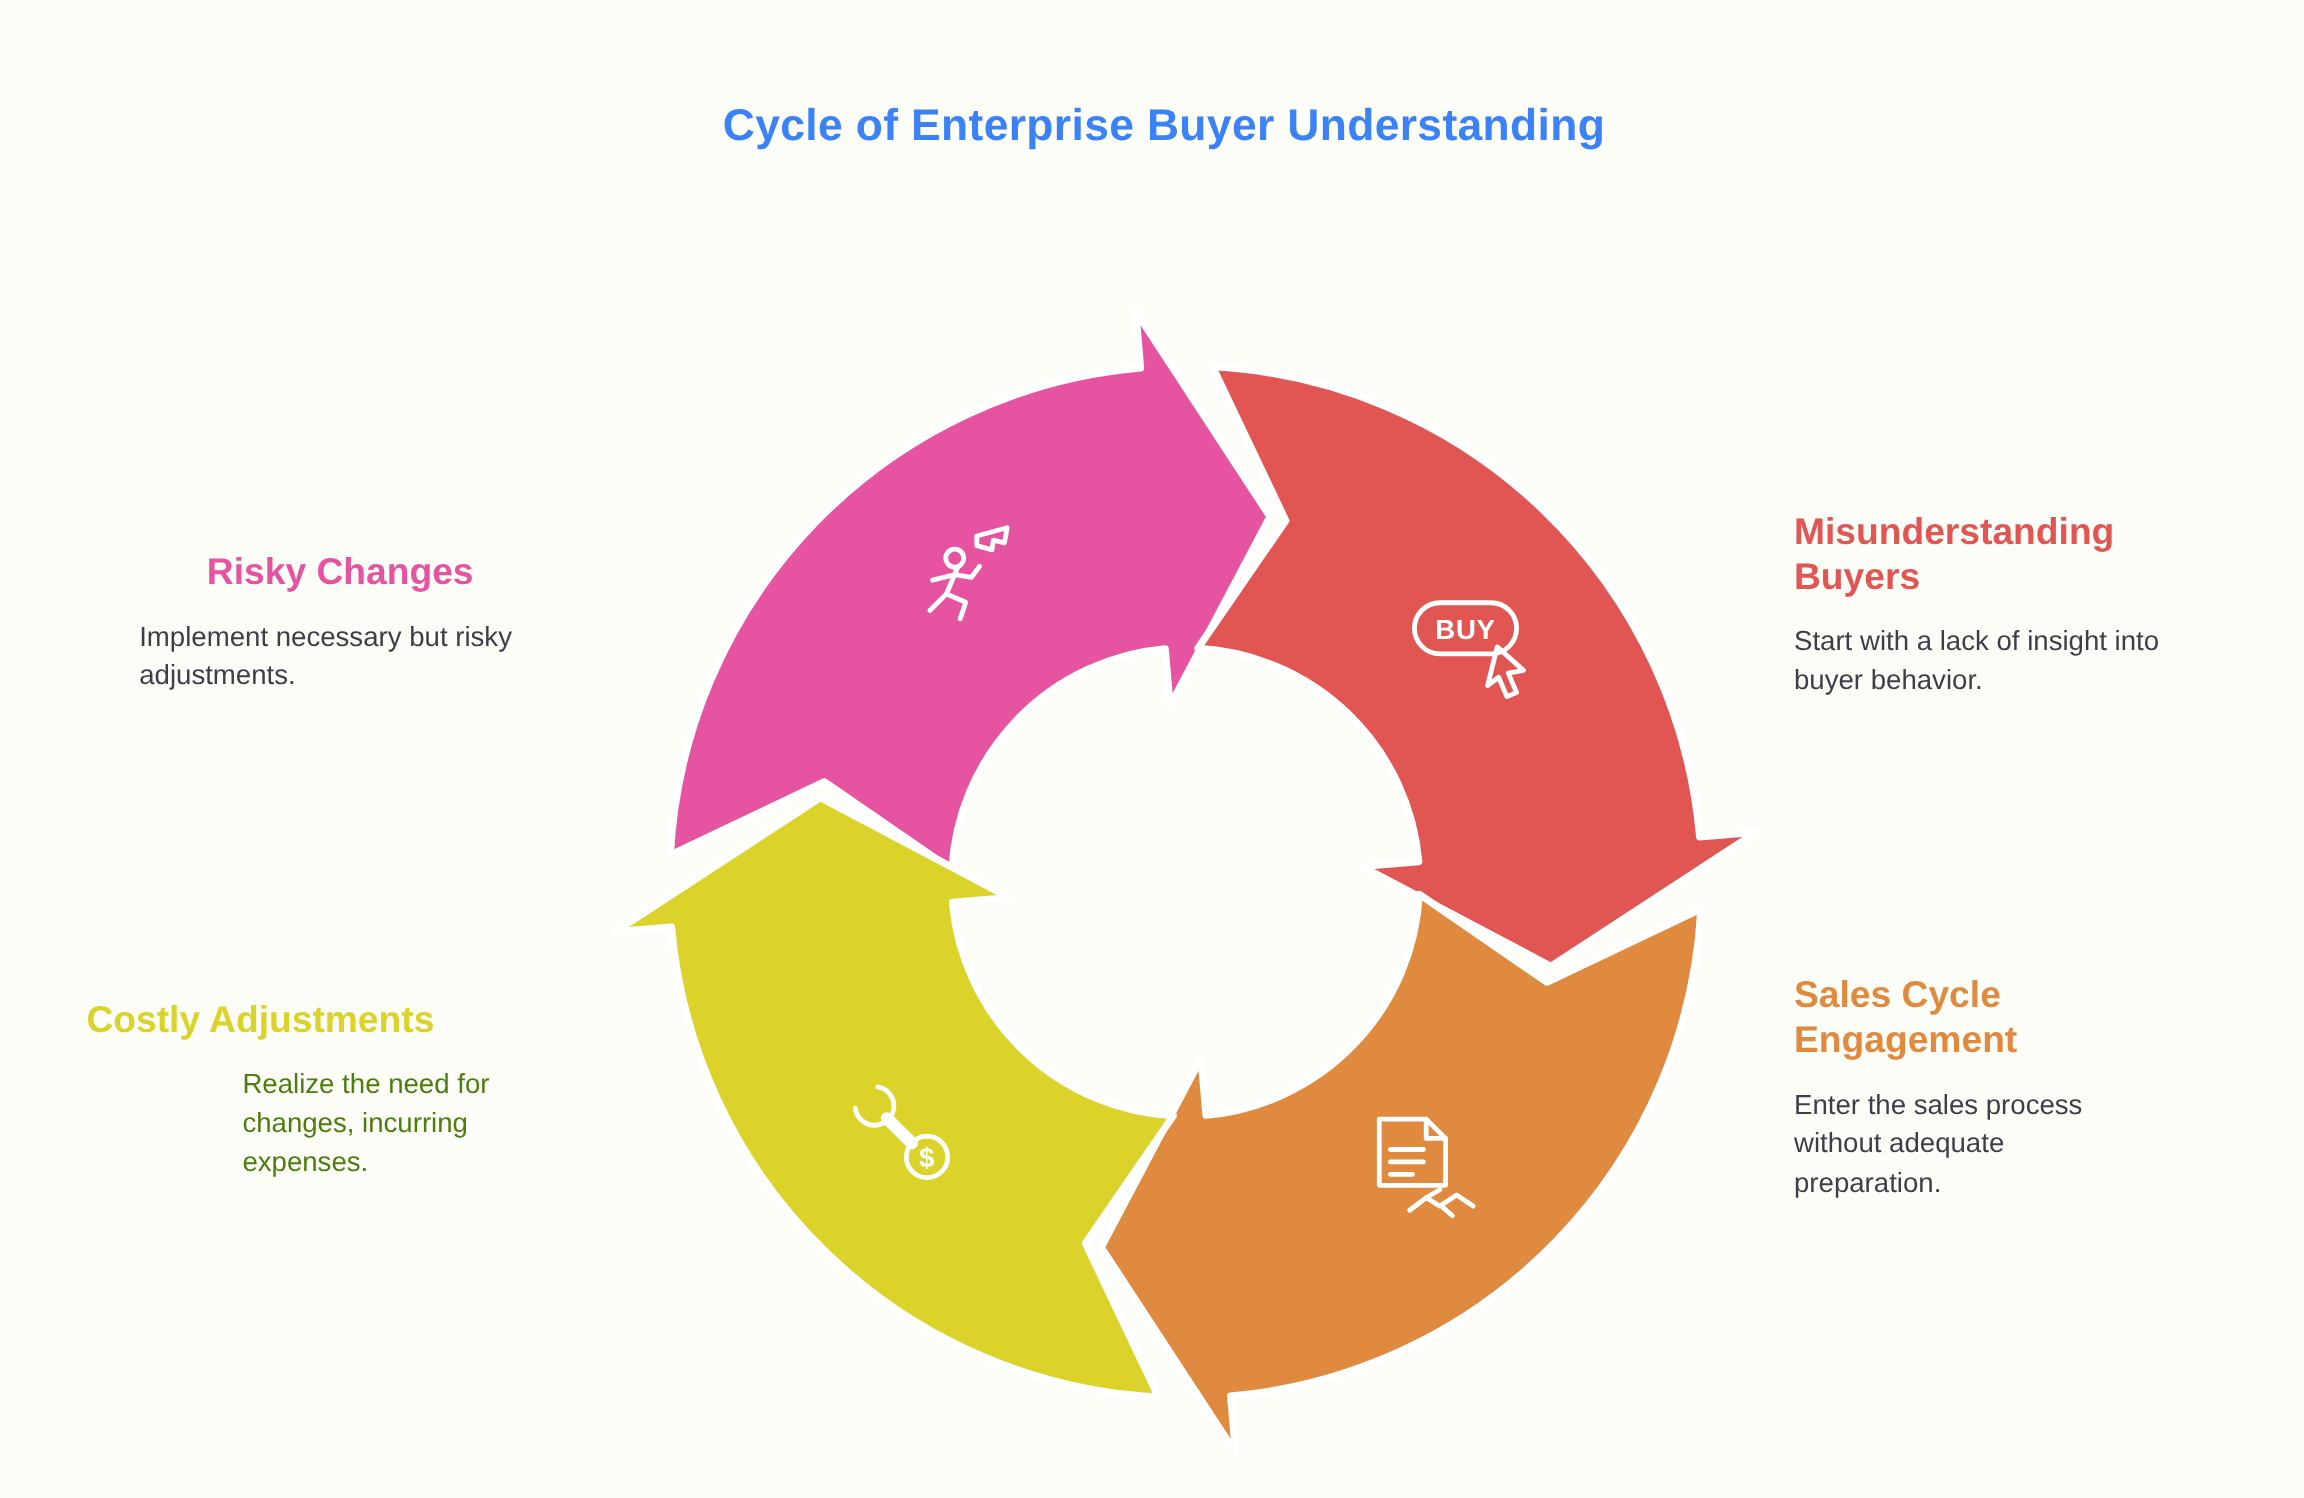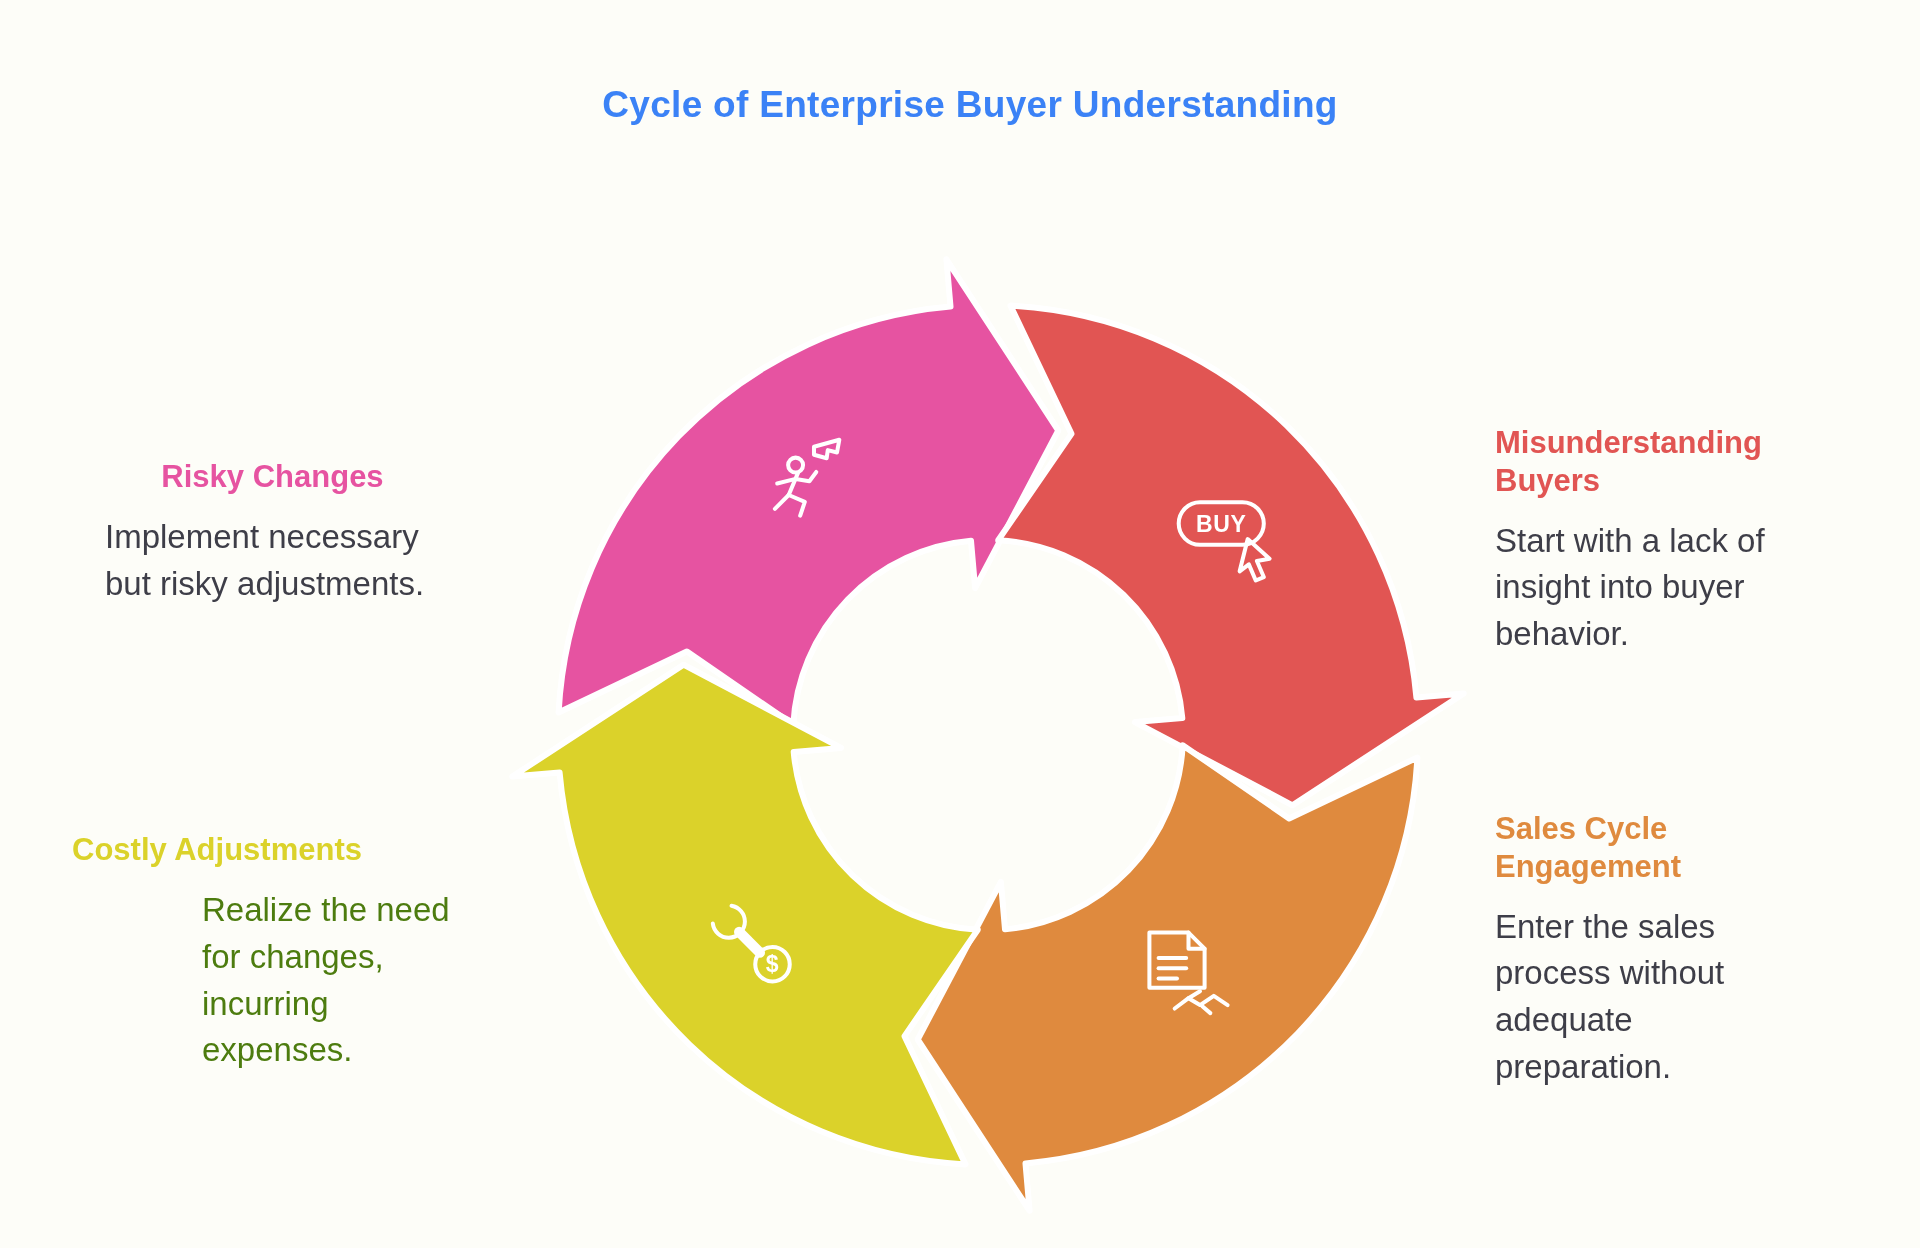--- a/index.html
+++ b/index.html
@@ -13,22 +13,22 @@
     position:absolute;top:84px;left:0;width:1920px;margin:0;
     text-align:center;font-size:37px;font-weight:bold;letter-spacing:.3px;
   }
   #cycle-svg{position:absolute;top:0;left:0}
   #cycle-svg text{
     stroke:none;fill:#fff;text-anchor:middle;
     font-family:"Liberation Sans",sans-serif;font-weight:bold;font-size:20px;letter-spacing:.5px;
   }
   .label{position:absolute}
   .heading{font-size:31px;font-weight:bold;line-height:1.22}
-  .body{font-size:33px;line-height:1.42;margin-top:18px}
-  #lbl-risky{left:105px;top:458px;width:335px}
+  .body{font-size:23px;line-height:1.42;margin-top:18px}
+  #lbl-risky{left:116px;top:458px;width:335px}
   #lbl-risky .heading{text-align:center}
   #lbl-risky .body{width:320px}
   #lbl-mis{left:1495px;top:424px;width:330px}
   #lbl-sales{left:1495px;top:810px;width:330px}
   #lbl-sales .body{width:290px}
   #lbl-costly{right:1468px;top:831px;width:380px;}
   #lbl-costly .body{width:250px;margin-left:auto}
 </style>
 </head>
 <body style="background: rgb(253, 253, 248);">

